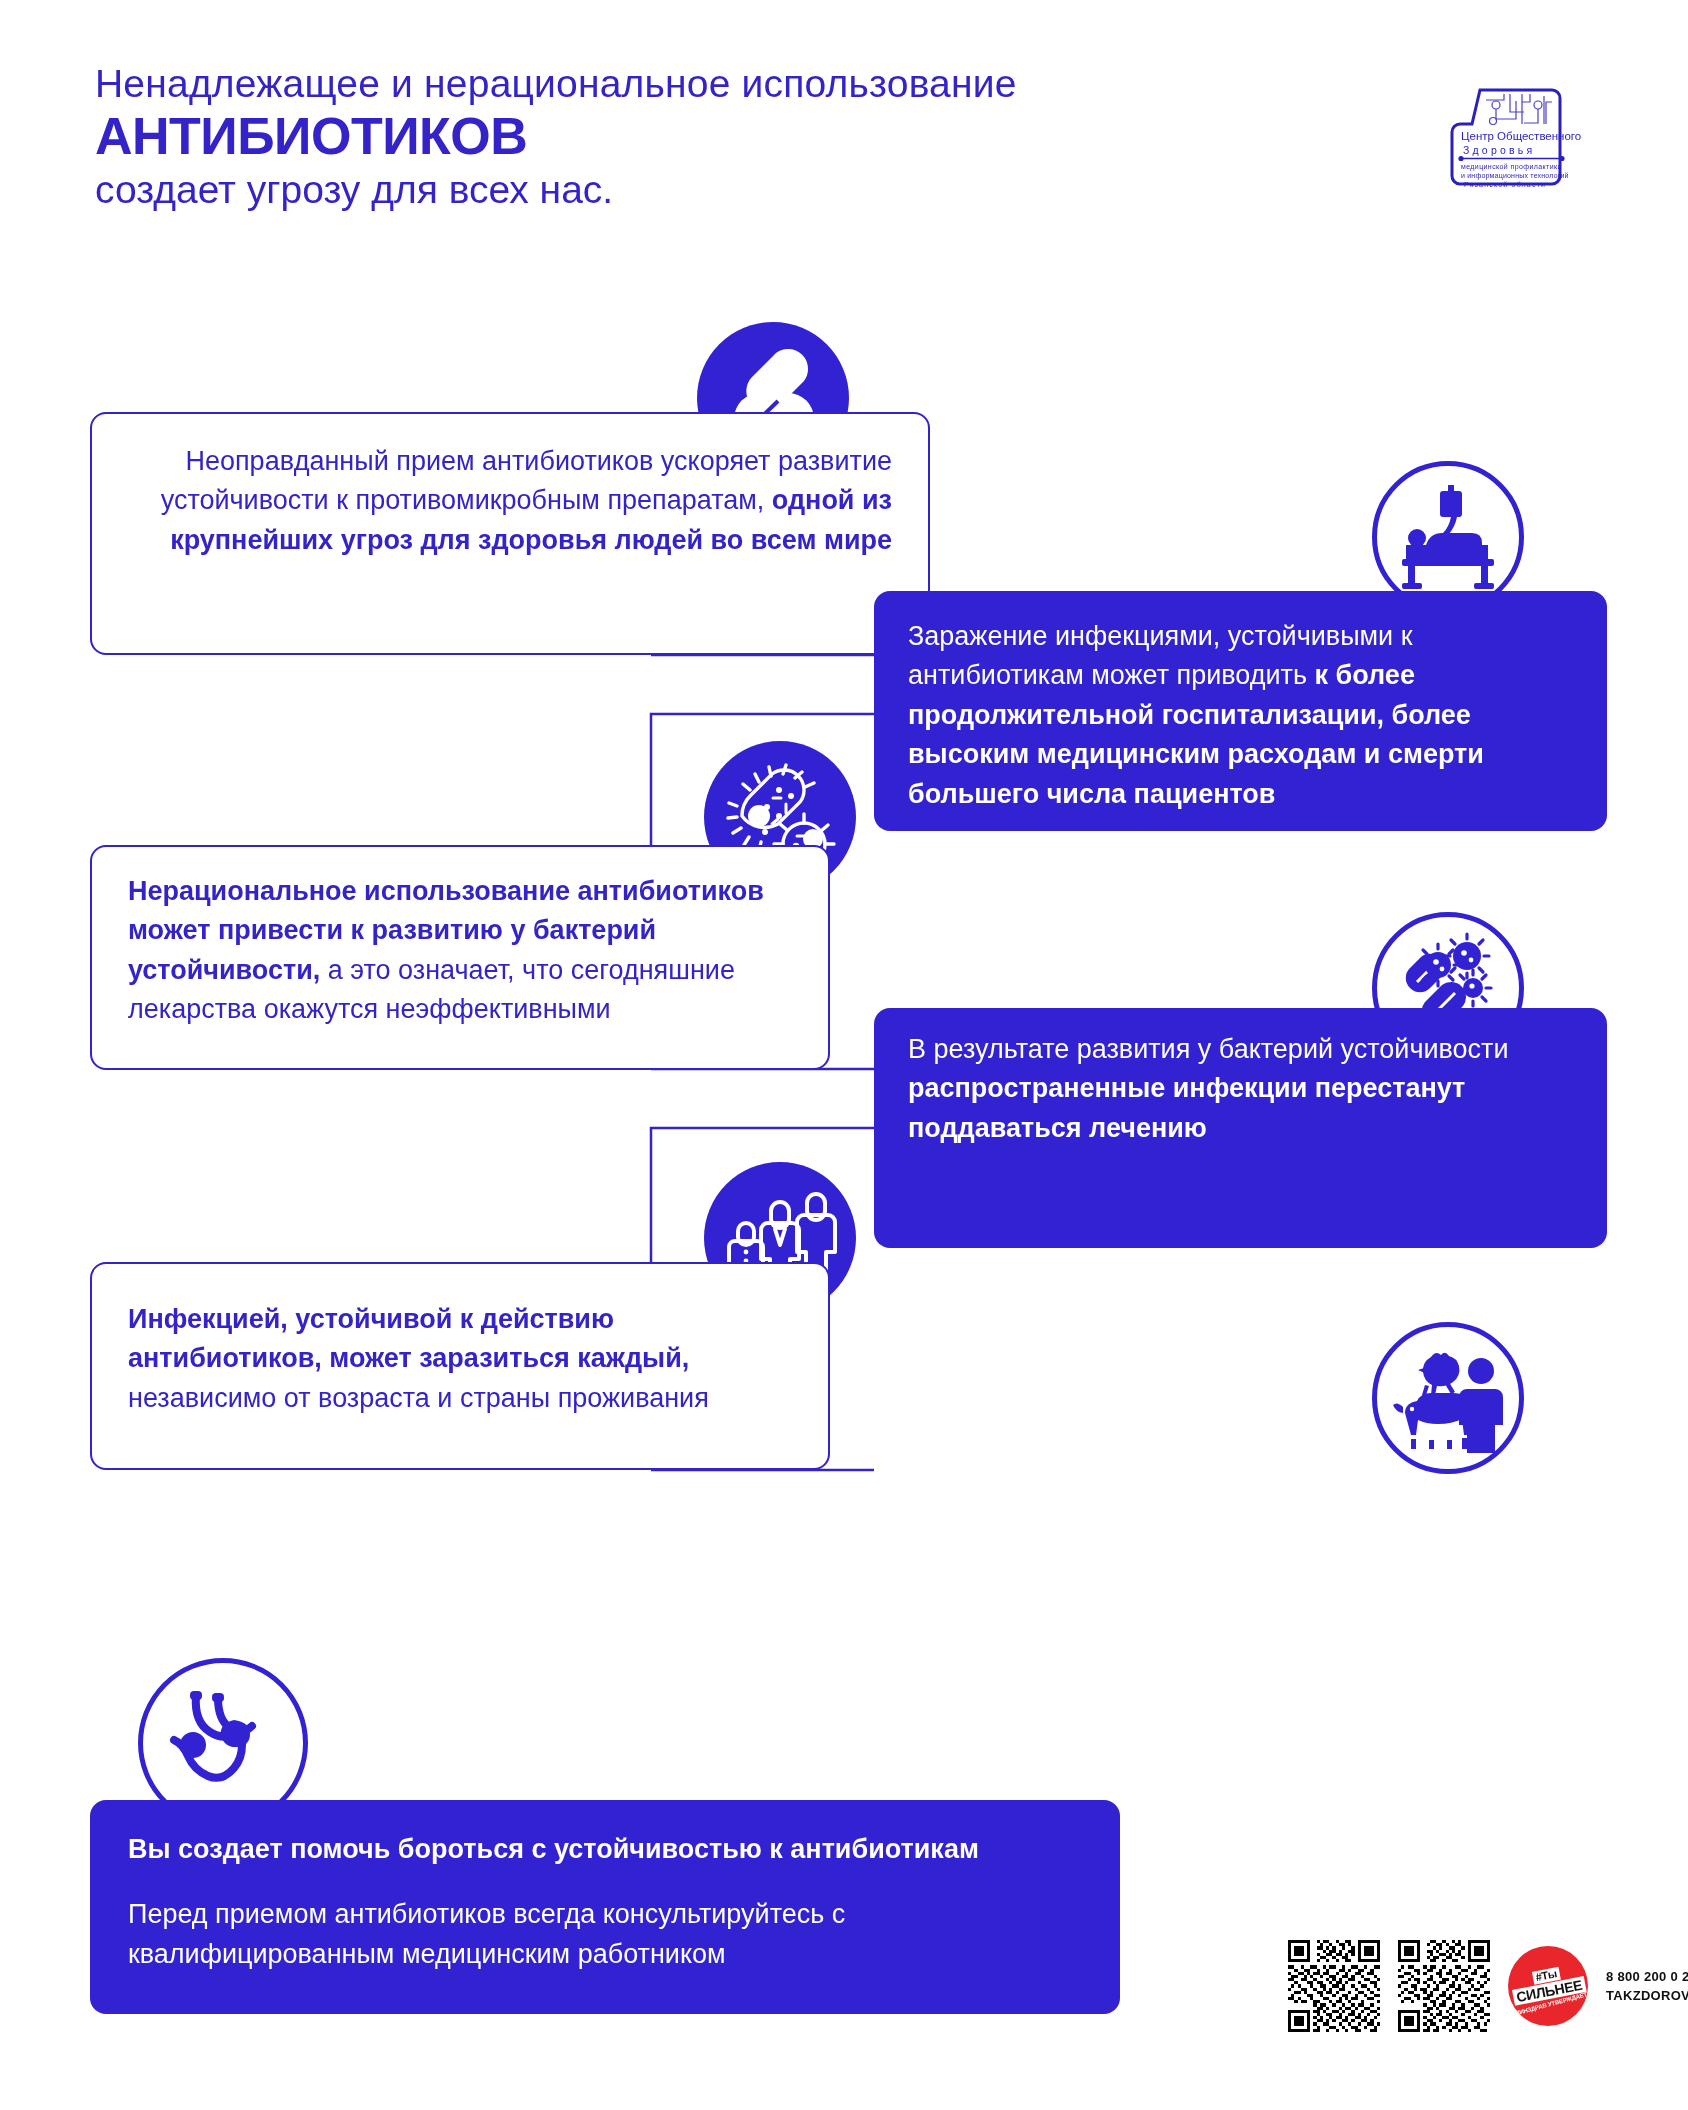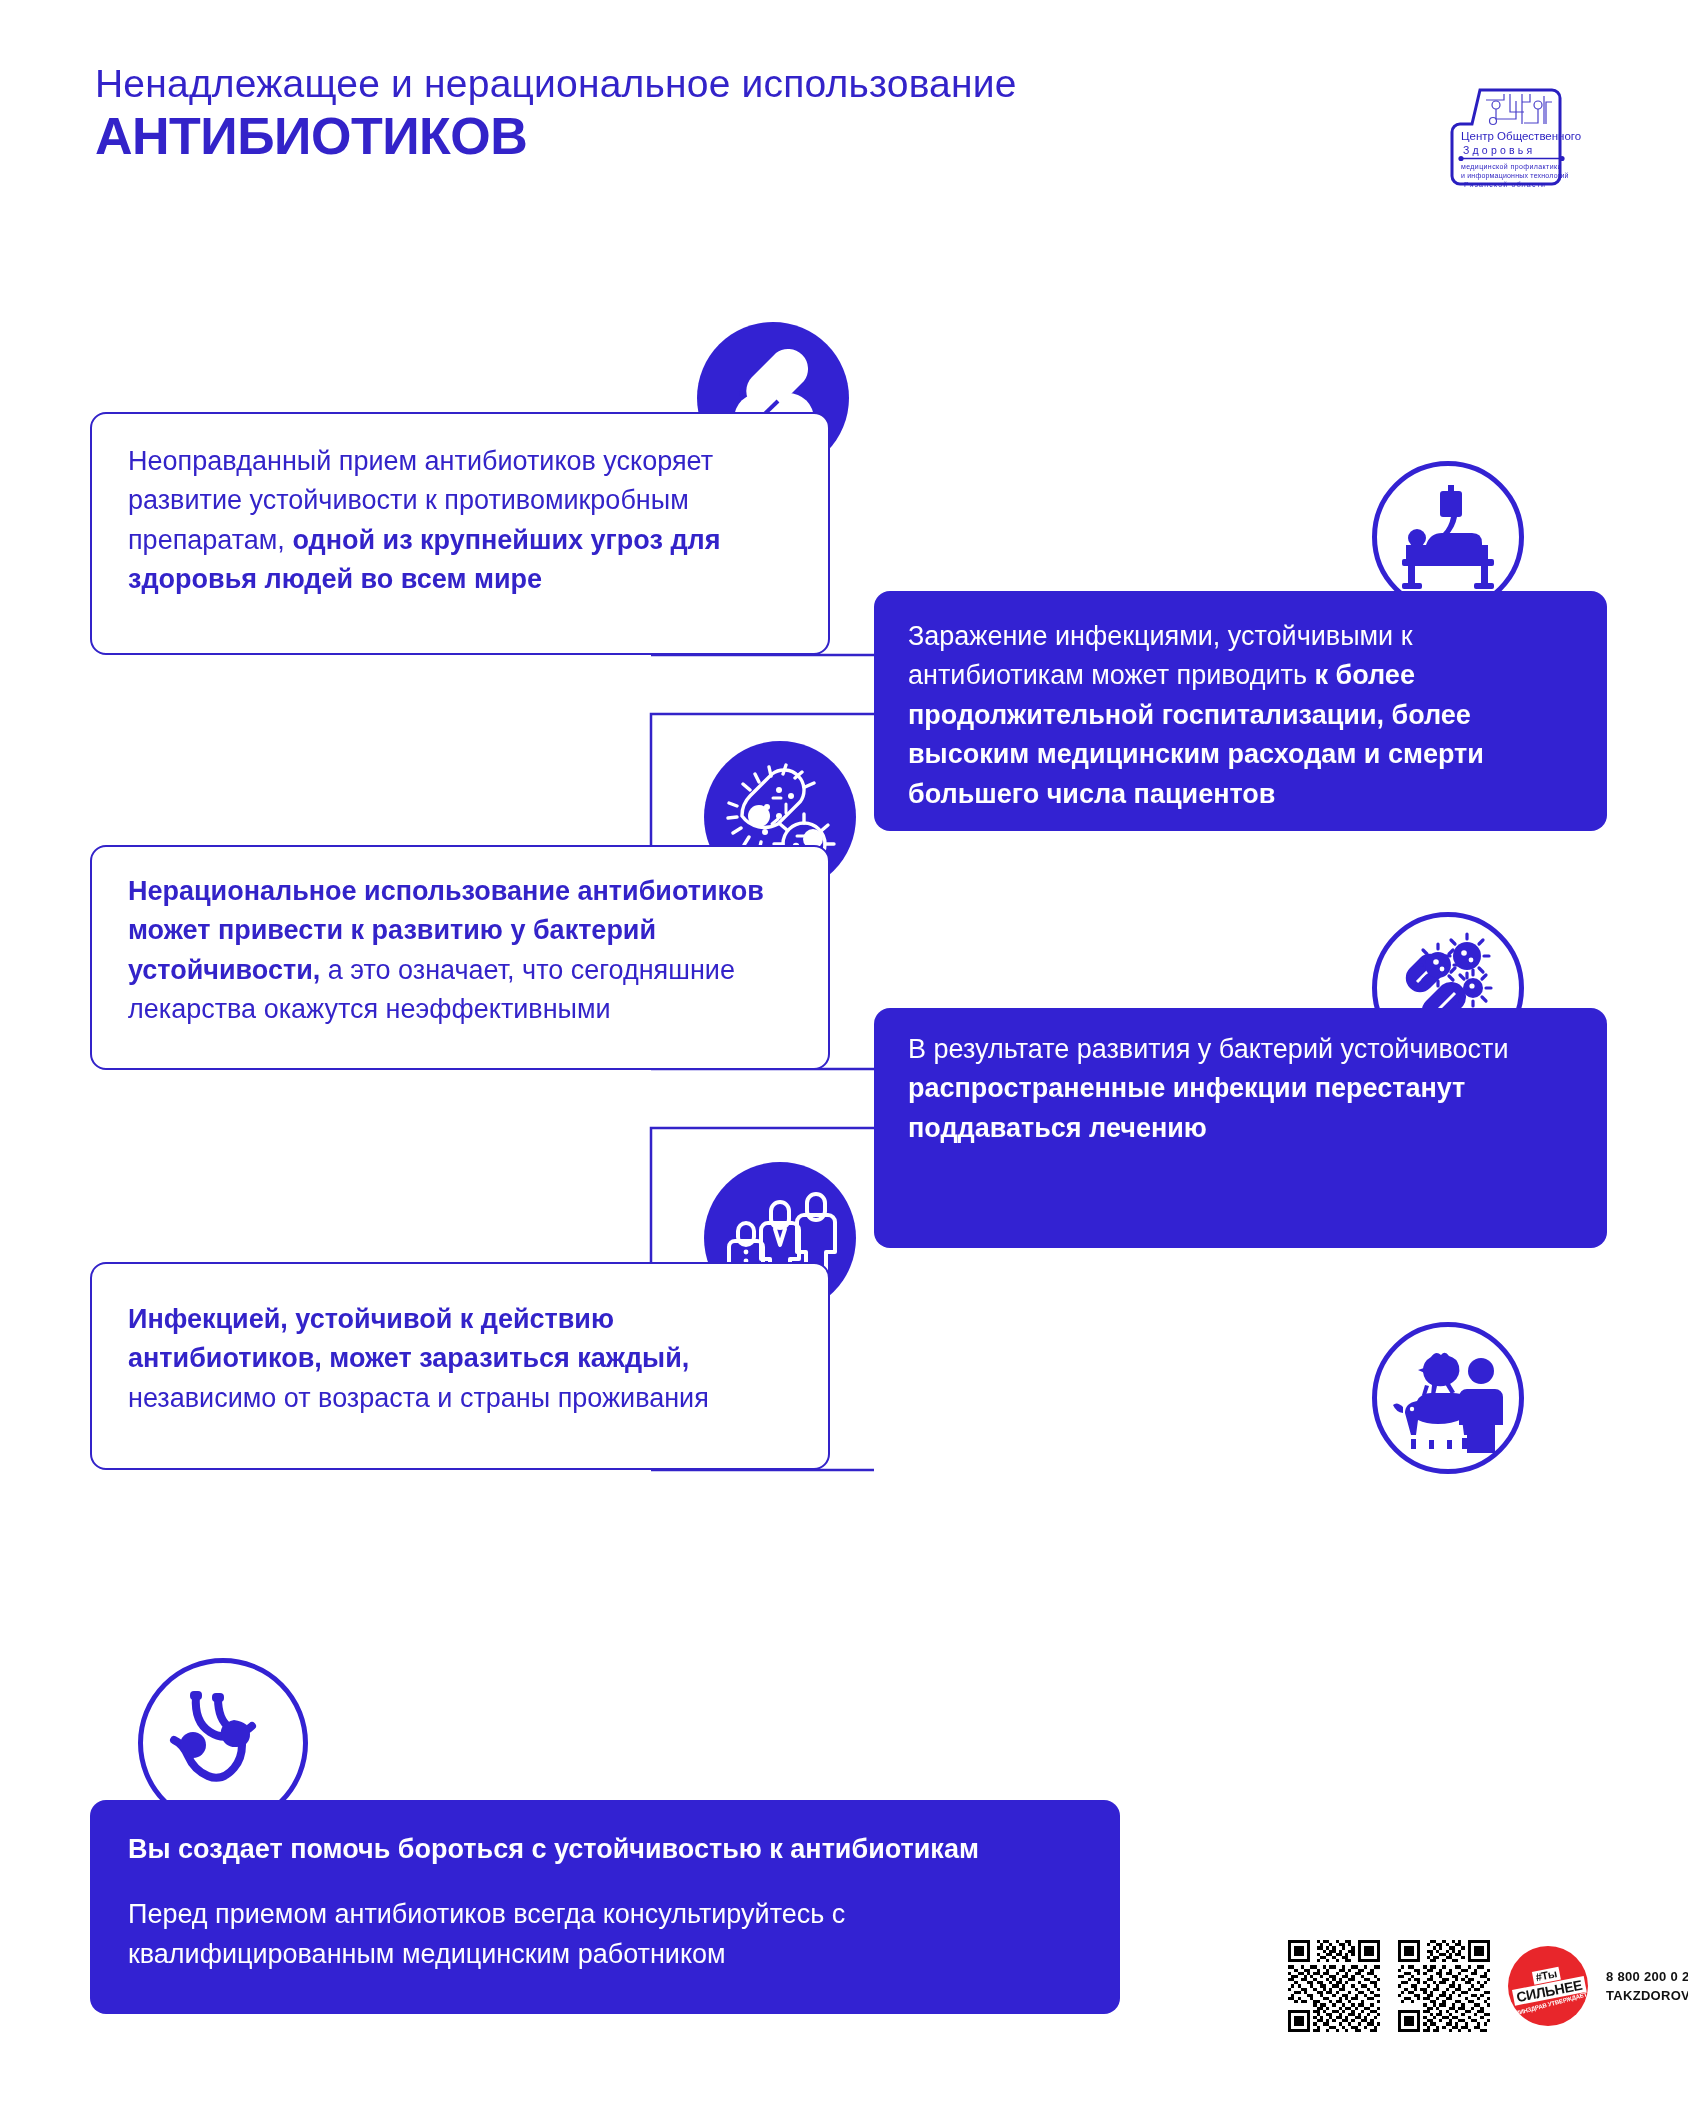--- a/index.html
+++ b/index.html
@@ -53,20 +53,21 @@
   .contact{font-size:13px;font-weight:700;color:#111;line-height:1.5;letter-spacing:.3px;}
 </style>
 </head>
 <body>
 
 <div class="page">
 
   <div class="hdr">
     <div class="hdr-l1">Ненадлежащее и нерациональное использование</div>
     <div class="hdr-l2">АНТИБИОТИКОВ</div>
+    <div class="hdr-l3">создает угрозу для всех нас.</div>
   </div>
 
   <div class="logo">
     <svg width="170" height="120" viewBox="0 0 170 120" xmlns="http://www.w3.org/2000/svg">
       <g fill="none" stroke="#2a1fc0" stroke-width="3">
         <path d="M46 18 h72 a8 8 0 0 1 8 8 v78 a8 8 0 0 1 -8 8 h-92 a8 8 0 0 1 -8 -8 v-44 a8 8 0 0 1 8 -8 h12 z"></path>
       </g>
       <g fill="none" stroke="#2a1fc0" stroke-width="1.2" opacity="0.85">
         <circle cx="62" cy="33" r="4"></circle>
           <circle cx="104" cy="33" r="4"></circle>
@@ -254,21 +255,21 @@
       </g>
       <g fill="#3322d2">
         <circle cx="31" cy="63" r="13"></circle>
         <rect x="28" y="9" width="12" height="9" rx="4"></rect>
         <rect x="50" y="11" width="12" height="9" rx="4"></rect>
         <path d="M72 38 q16 2 16 14 q0 12 -13 13 q-13 1 -16 -12 q-2 -11 13 -15z"></path>
       </g>
     </svg>
   </div>
 
-  <div class="card card-outline" style="left:90px;top:412px;width:740px;height:243px;padding:28px 36px 0 36px;">
+  <div class="card card-outline" style="left:90px;top:412px;width:840px;height:243px;padding:28px 36px 0 36px;text-align:right;">
     <p class="body"><span>Неоправданный прием антибиотиков ускоряет развитие устойчивости к противомикробным препаратам, </span><b>одной из крупнейших угроз для здоровья людей во всем мире</b></p>
   </div>
 
   <div class="card card-fill" style="left:874px;top:591px;width:733px;height:240px;padding:26px 51px 0 34px;">
     <p class="body"><span>Заражение инфекциями, устойчивыми к антибиотикам может приводить </span><b>к более продолжительной госпитализации, более высоким медицинским расходам и смерти большего числа пациентов</b></p>
   </div>
 
   <div class="card card-outline" style="left:90px;top:845px;width:740px;height:225px;padding:25px 36px 0 36px;">
     <p class="body"><b>Нерациональное использование антибиотиков может привести к развитию у бактерий устойчивости,</b><span> а это означает, что сегодняшние лекарства окажутся неэффективными</span></p>
   </div>

